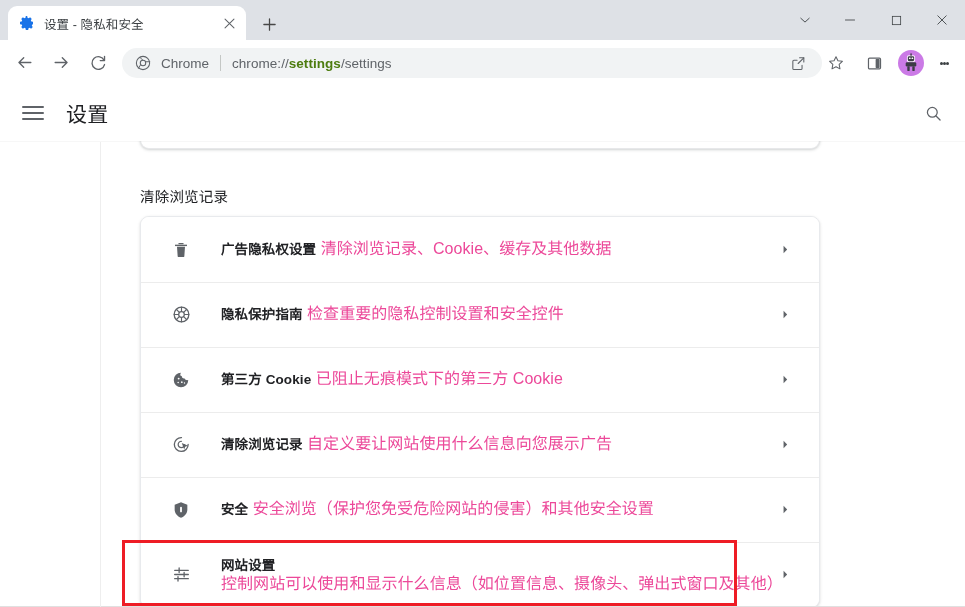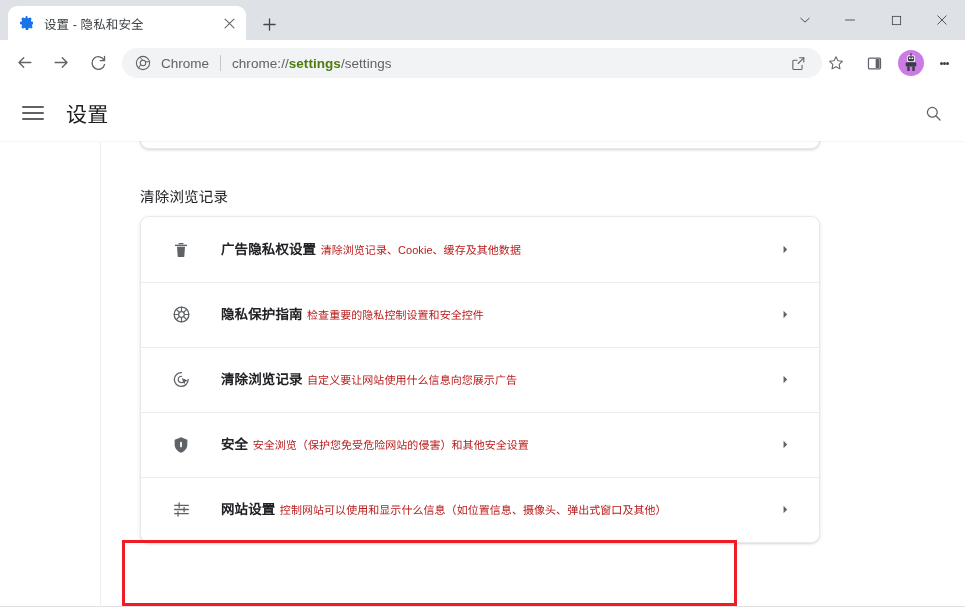--- a/index.html
+++ b/index.html
@@ -182,21 +182,21 @@
     flex: 0 0 24px; width: 24px; height: 24px; margin-left: 10px;
     display: flex; align-items: center; justify-content: center;
     color: #5f6368;
   }
   .row-text { flex: 1 1 auto; margin-left: 28px; min-width: 0; }
   .row-title {
     font-size: 13.5px; color: #202124; font-weight: 700;
     line-height: 18px; letter-spacing: .1px;
   }
   .row-sub {
-    font-size: 11px; color: #b91c1c; line-height: 18px;
+    font-size: 16px; color: #ec4899; line-height: 18px;
     margin-top: 13px; letter-spacing: .05px;
     white-space: nowrap; overflow: hidden; text-overflow: ellipsis;
   }
   .row-chev {
     flex: 0 0 20px; width: 20px; height: 20px; margin-right: 6px;
     display: flex; align-items: center; justify-content: center;
     color: #5f6368;
   }
 
   
@@ -392,20 +392,40 @@
             <span class="row-title">隐私保护指南</span>
             <span class="row-sub">检查重要的隐私控制设置和安全控件</span>
           </span>
           <span class="row-chev">
             <svg viewBox="0 0 20 20" width="11" height="11" aria-hidden="true">
               <path d="M6.5 3 L13 10 L6.5 17 Z" fill="currentColor"></path>
             </svg>
           </span>
         </div>
 
+        <div class="row">
+          <span class="row-icon">
+            <svg viewBox="0 0 24 24" width="20" height="20" aria-hidden="true">
+              <path d="M12 3.3 a8.7 8.7 0 1 0 8.7 8.7 c-1.9 .6 -3.7 -.2 -4.3 -1.8 c-2 .4 -3.6 -1 -3.5 -2.9 c-1.5 .2 -2.6 -1.5 -.9 -4z" fill="currentColor"></path>
+              <circle cx="9.2" cy="10.3" r="1.15" fill="#ffffff"></circle>
+              <circle cx="13.0" cy="14.6" r="1.0" fill="#ffffff"></circle>
+              <circle cx="8.6" cy="15.0" r=".95" fill="#ffffff"></circle>
+              <circle cx="16.2" cy="15.6" r=".8" fill="#ffffff"></circle>
+            </svg>
+          </span>
+          <span class="row-text">
+            <span class="row-title">第三方 Cookie</span>
+            <span class="row-sub">已阻止无痕模式下的第三方 Cookie</span>
+          </span>
+          <span class="row-chev">
+            <svg viewBox="0 0 20 20" width="11" height="11" aria-hidden="true">
+              <path d="M6.5 3 L13 10 L6.5 17 Z" fill="currentColor"></path>
+            </svg>
+          </span>
+        </div>
 
         <div class="row">
           <span class="row-icon">
             <svg viewBox="0 0 24 24" width="21" height="21" aria-hidden="true">
               <path d="M19.6 12 a7.9 7.9 0 1 1 -7.6 -7.9" stroke="currentColor" stroke-width="1.5" fill="none" stroke-linecap="round"></path>
               <path d="M15.6 12 a3.7 3.7 0 1 1 -3.6 -3.7" stroke="currentColor" stroke-width="1.4" fill="none" stroke-linecap="round"></path>
               <path d="M12.3 10.2 L19.4 13.5 L16.2 14.6 L15.1 17.8 Z" fill="currentColor"></path>
             </svg>
           </span>
           <span class="row-text">

